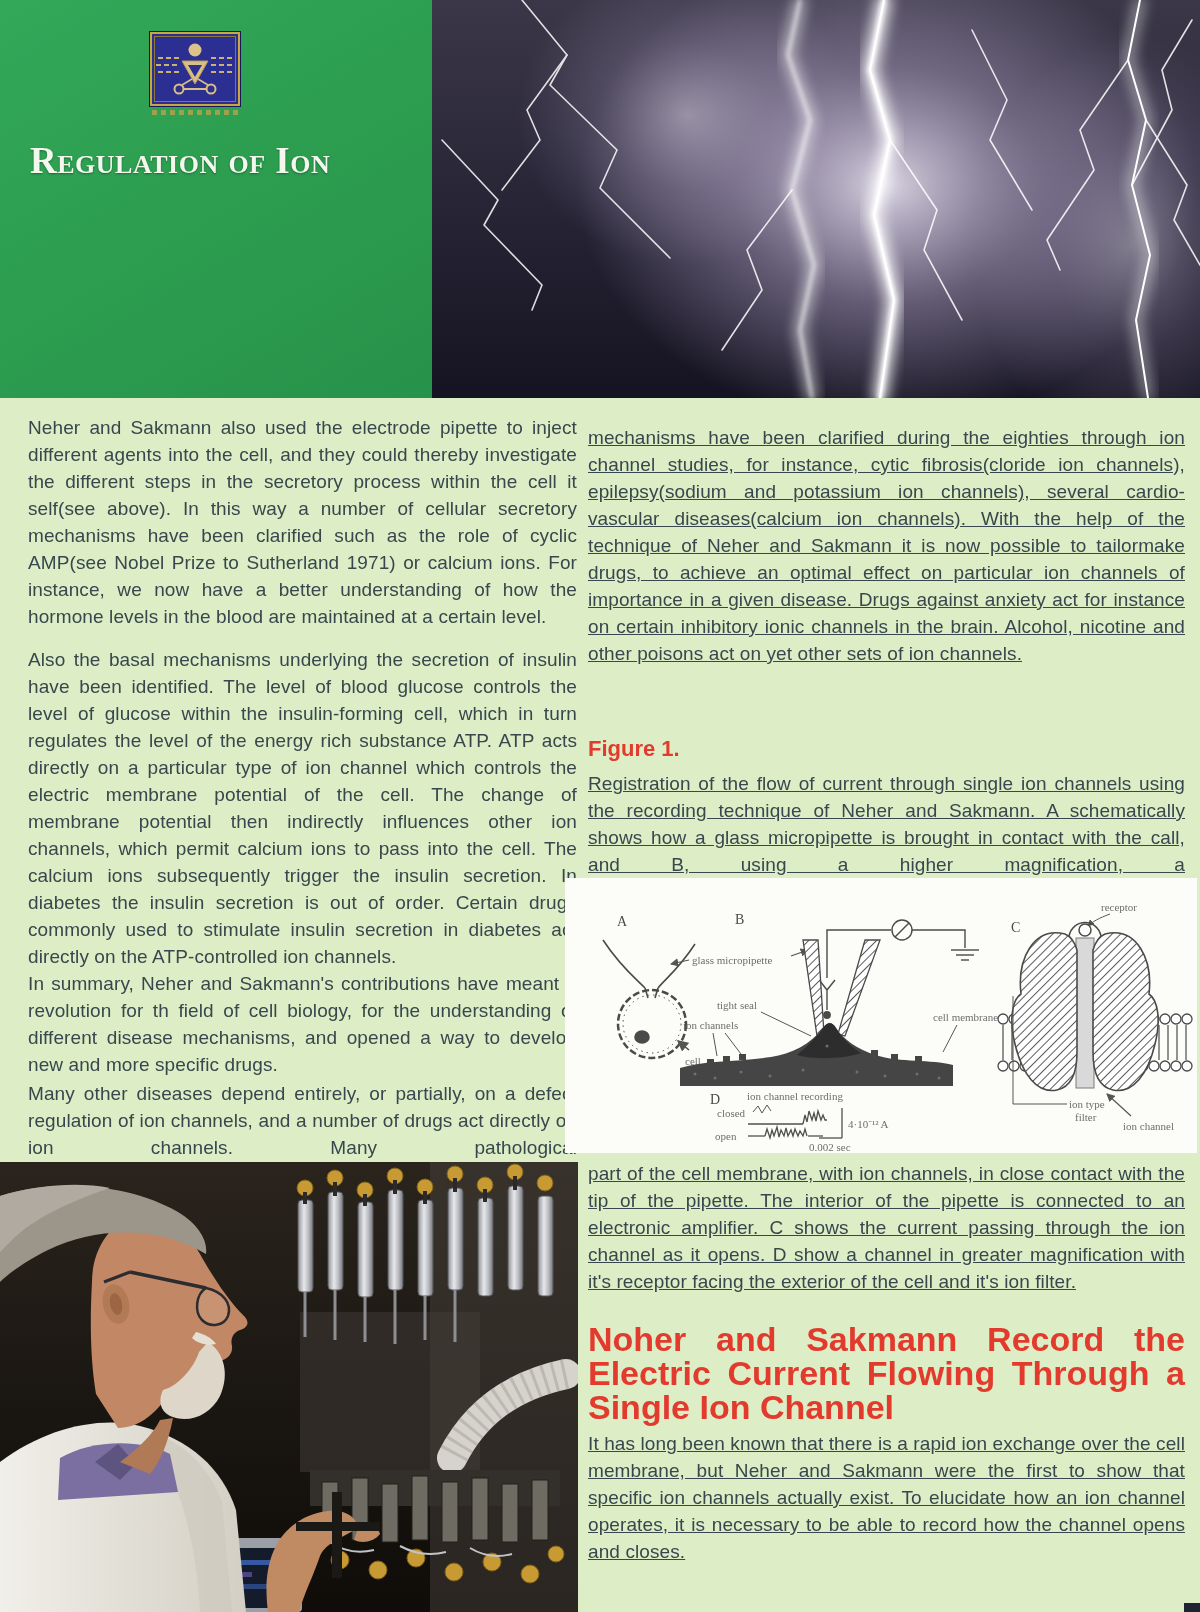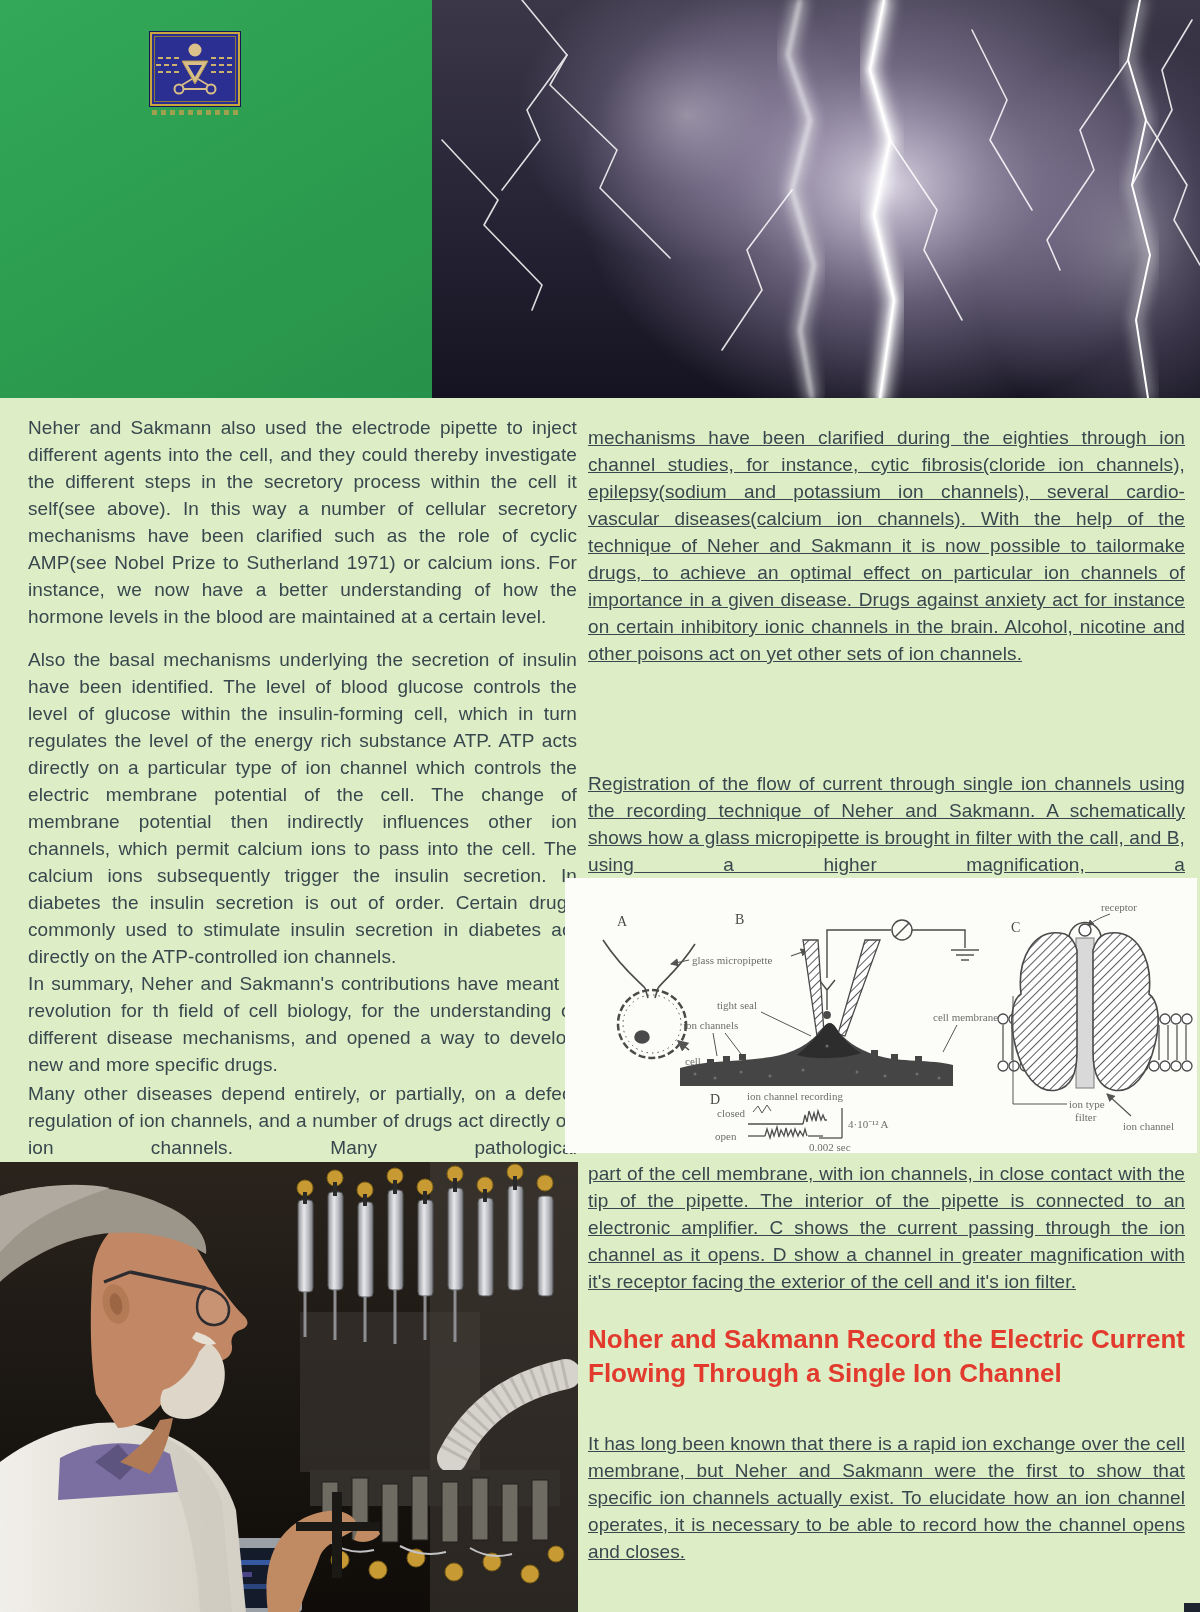--- a/index.html
+++ b/index.html
@@ -37,21 +37,21 @@
   .tx p { margin:0; }
   .cont { text-align-last:justify; }
   .lcol { left:28px;  width:549px; }
   .rcol { left:588px; width:597px;text-decoration:underline; }
   .figure-heading {
     position:absolute; left:588px; width:597px;
     color:#e23b2e; font-size:22px; font-weight:bold;
   }
   .section-heading {
     position:absolute; left:588px; width:597px;
-    color:#e23b2e; font-size:26px; font-weight:bold; line-height:34px;
+    color:#e23b2e; font-size:34px; font-weight:bold; line-height:34px;
     text-align:justify; text-align-last:left;
   }
   
   .figure-box {
     position:absolute; left:565px; top:878px; width:632px; height:275px;
     background:#fcfcf8;
   }
   .figure-box svg { display:block; width:100%; height:100%; }
   .fig-label { font-family:"Liberation Serif", serif; font-size:11px; fill:#6e6e6e; }
   .fig-panel { font-family:"Liberation Serif", serif; font-size:14px; fill:#4a4a4a; }
@@ -83,20 +83,21 @@
         </g>
         <circle cx="27" cy="55" r="4.5" fill="none" stroke="#d9be85" stroke-width="2"></circle>
         <circle cx="59" cy="55" r="4.5" fill="none" stroke="#d9be85" stroke-width="2"></circle>
         <line x1="32" y1="55" x2="54" y2="55" stroke="#d9be85" stroke-width="2"></line>
         <line x1="30" y1="51" x2="40" y2="45" stroke="#d9be85" stroke-width="1.5"></line>
         <line x1="56" y1="51" x2="46" y2="45" stroke="#d9be85" stroke-width="1.5"></line>
       </svg>
     </div>
     <div class="logo-caption-marks"></div>
     <div class="panel-title">
+      <div>Regulation of Ion</div>
     </div>
   </div>
 
   <div class="lightning">
     <svg viewBox="0 0 768 398" preserveAspectRatio="none">
       <defs>
         <linearGradient id="sky" x1="0" y1="0" x2="0" y2="1">
           <stop offset="0" stop-color="#3b3748"></stop>
             <stop offset=".45" stop-color="#2a2739"></stop>
             <stop offset="1" stop-color="#151321"></stop>
@@ -280,23 +281,24 @@
       <path d="M358,366 C368,362 378,364 380,372 C374,380 362,382 354,378 Z" fill="#c08a62"></path>
       <rect x="332" y="330" width="10" height="86" fill="#1b1916"></rect>
       <rect x="296" y="360" width="84" height="9" fill="#1b1916"></rect>
     </svg>
   </div>
 
   <div class="tx rcol" style="top:424px">
     <p>mechanisms have been clarified during the eighties through ion channel studies, for instance, cytic fibrosis(cloride ion channels), epilepsy(sodium and potassium ion channels), several cardio-vascular diseases(calcium ion channels). With the help of the technique of Neher and Sakmann it is now possible to tailormake drugs, to achieve an optimal effect on particular ion channels of importance in a given disease. Drugs against anxiety act for instance on certain inhibitory ionic channels in the brain. Alcohol, nicotine and other poisons act on yet other sets of ion channels.</p>
   </div>
 
+  <div class="figure-heading" style="top:736px">Figure 1.</div>
 
   <div class="tx rcol cont" style="top:770px">
-    <p>Registration of the flow of current through single ion channels using the recording technique of Neher and Sakmann. A schematically shows how a glass micropipette is brought in filter with the call, and B, using a higher magnification, a</p>
+    <p>Registration of the flow of current through single ion channels using the recording technique of Neher and Sakmann. A schematically shows how a glass micropipette is brought in contact with the call, and B, using a higher magnification, a</p>
   </div>
 
   <div class="figure-box">
     <svg viewBox="0 0 632 275">
       <defs>
         <pattern id="hatch" width="6" height="6" patternUnits="userSpaceOnUse" patternTransform="rotate(45)">
           <rect width="6" height="6" fill="#fff"></rect>
             <line x1="0" y1="0" x2="0" y2="6" stroke="#5a5a5a" stroke-width="2"></line>
         </pattern>
         <marker id="arr" viewBox="0 0 8 8" refX="7" refY="4" markerWidth="7" markerHeight="7" orient="auto">

